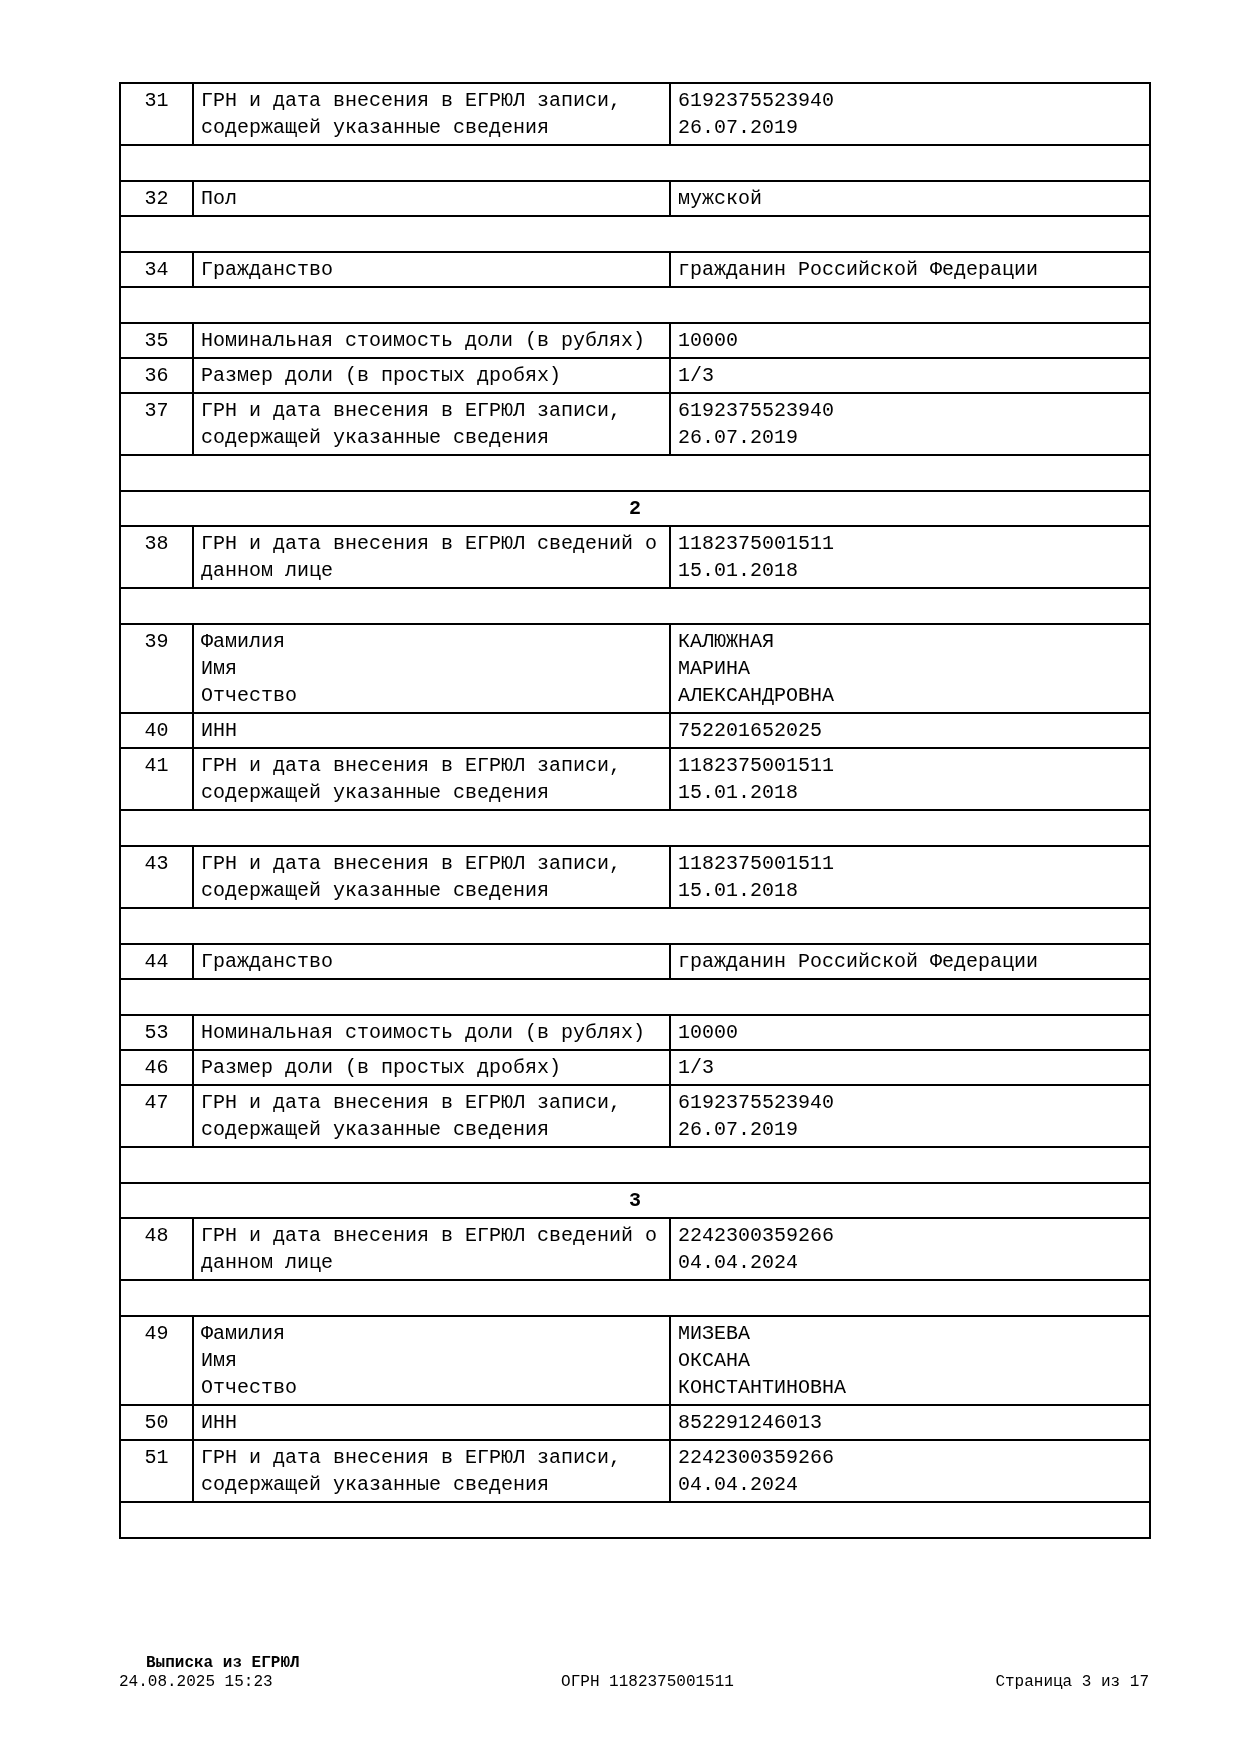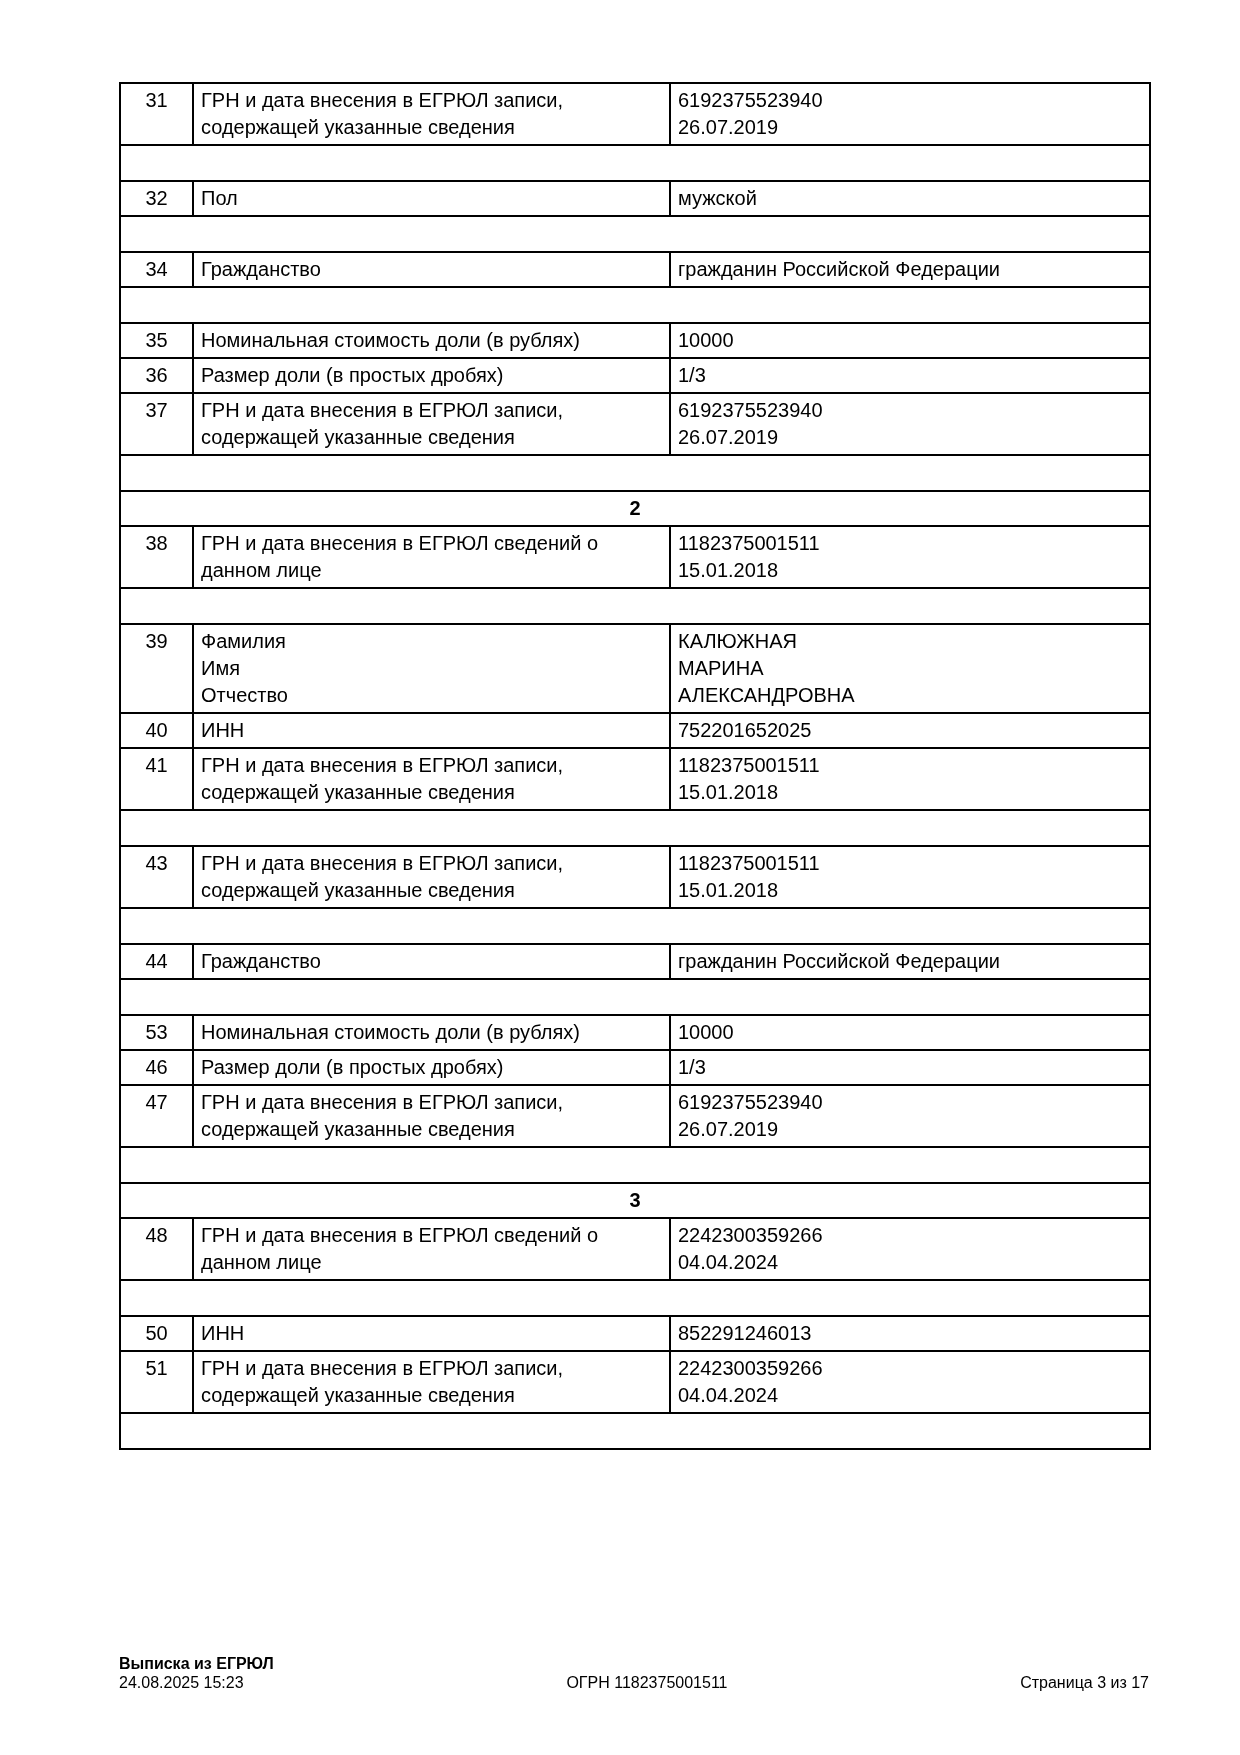--- a/index.html
+++ b/index.html
@@ -6,21 +6,21 @@
     margin: 0;
     padding: 0;
     background: #ffffff;
   }
   .page {
     position: relative;
     width: 1240px;
     height: 1755px;
     background: #ffffff;
     color: #000000;
-    font-family: Liberation Sans, sans-serif;
+    font-family: Liberation Mono, monospace;
     overflow: hidden;
   }
   table.egrul {
     position: absolute;
     left: 119px;
     top: 82px;
     width: 1030px;
     border-collapse: collapse;
     table-layout: fixed;
   }
@@ -50,21 +50,21 @@
     position: absolute;
     left: 119px;
     top: 1654px;
     width: 1030px;
     display: flex;
     align-items: flex-end;
     font-size: 16px;
     line-height: 19px;
   }
   .f-left { text-align: left; }
-  .f-title { font-weight: bold; }
+  .f-title { font-weight: bold; margin-left: 27px; }
   .f-center { flex: 1; text-align: center; }
   .f-right { text-align: right; }
 </style>
 </head>
 <body>
 
 <div class="page">
 
   <table class="egrul">
     <colgroup>
@@ -230,20 +230,29 @@
     <td class="label">ГРН и дата внесения в ЕГРЮЛ сведений о
 данном лице</td>
     <td class="value">2242300359266
 04.04.2024</td>
   </tr>
 
   <tr>
     <td class="spacer" colspan="3"></td>
   </tr>
 
+  <tr>
+    <td class="num">49</td>
+    <td class="label">Фамилия
+Имя
+Отчество</td>
+    <td class="value">МИЗЕВА
+ОКСАНА
+КОНСТАНТИНОВНА</td>
+  </tr>
 
   <tr>
     <td class="num">50</td>
     <td class="label">ИНН</td>
     <td class="value">852291246013</td>
   </tr>
 
   <tr>
     <td class="num">51</td>
     <td class="label">ГРН и дата внесения в ЕГРЮЛ записи,

